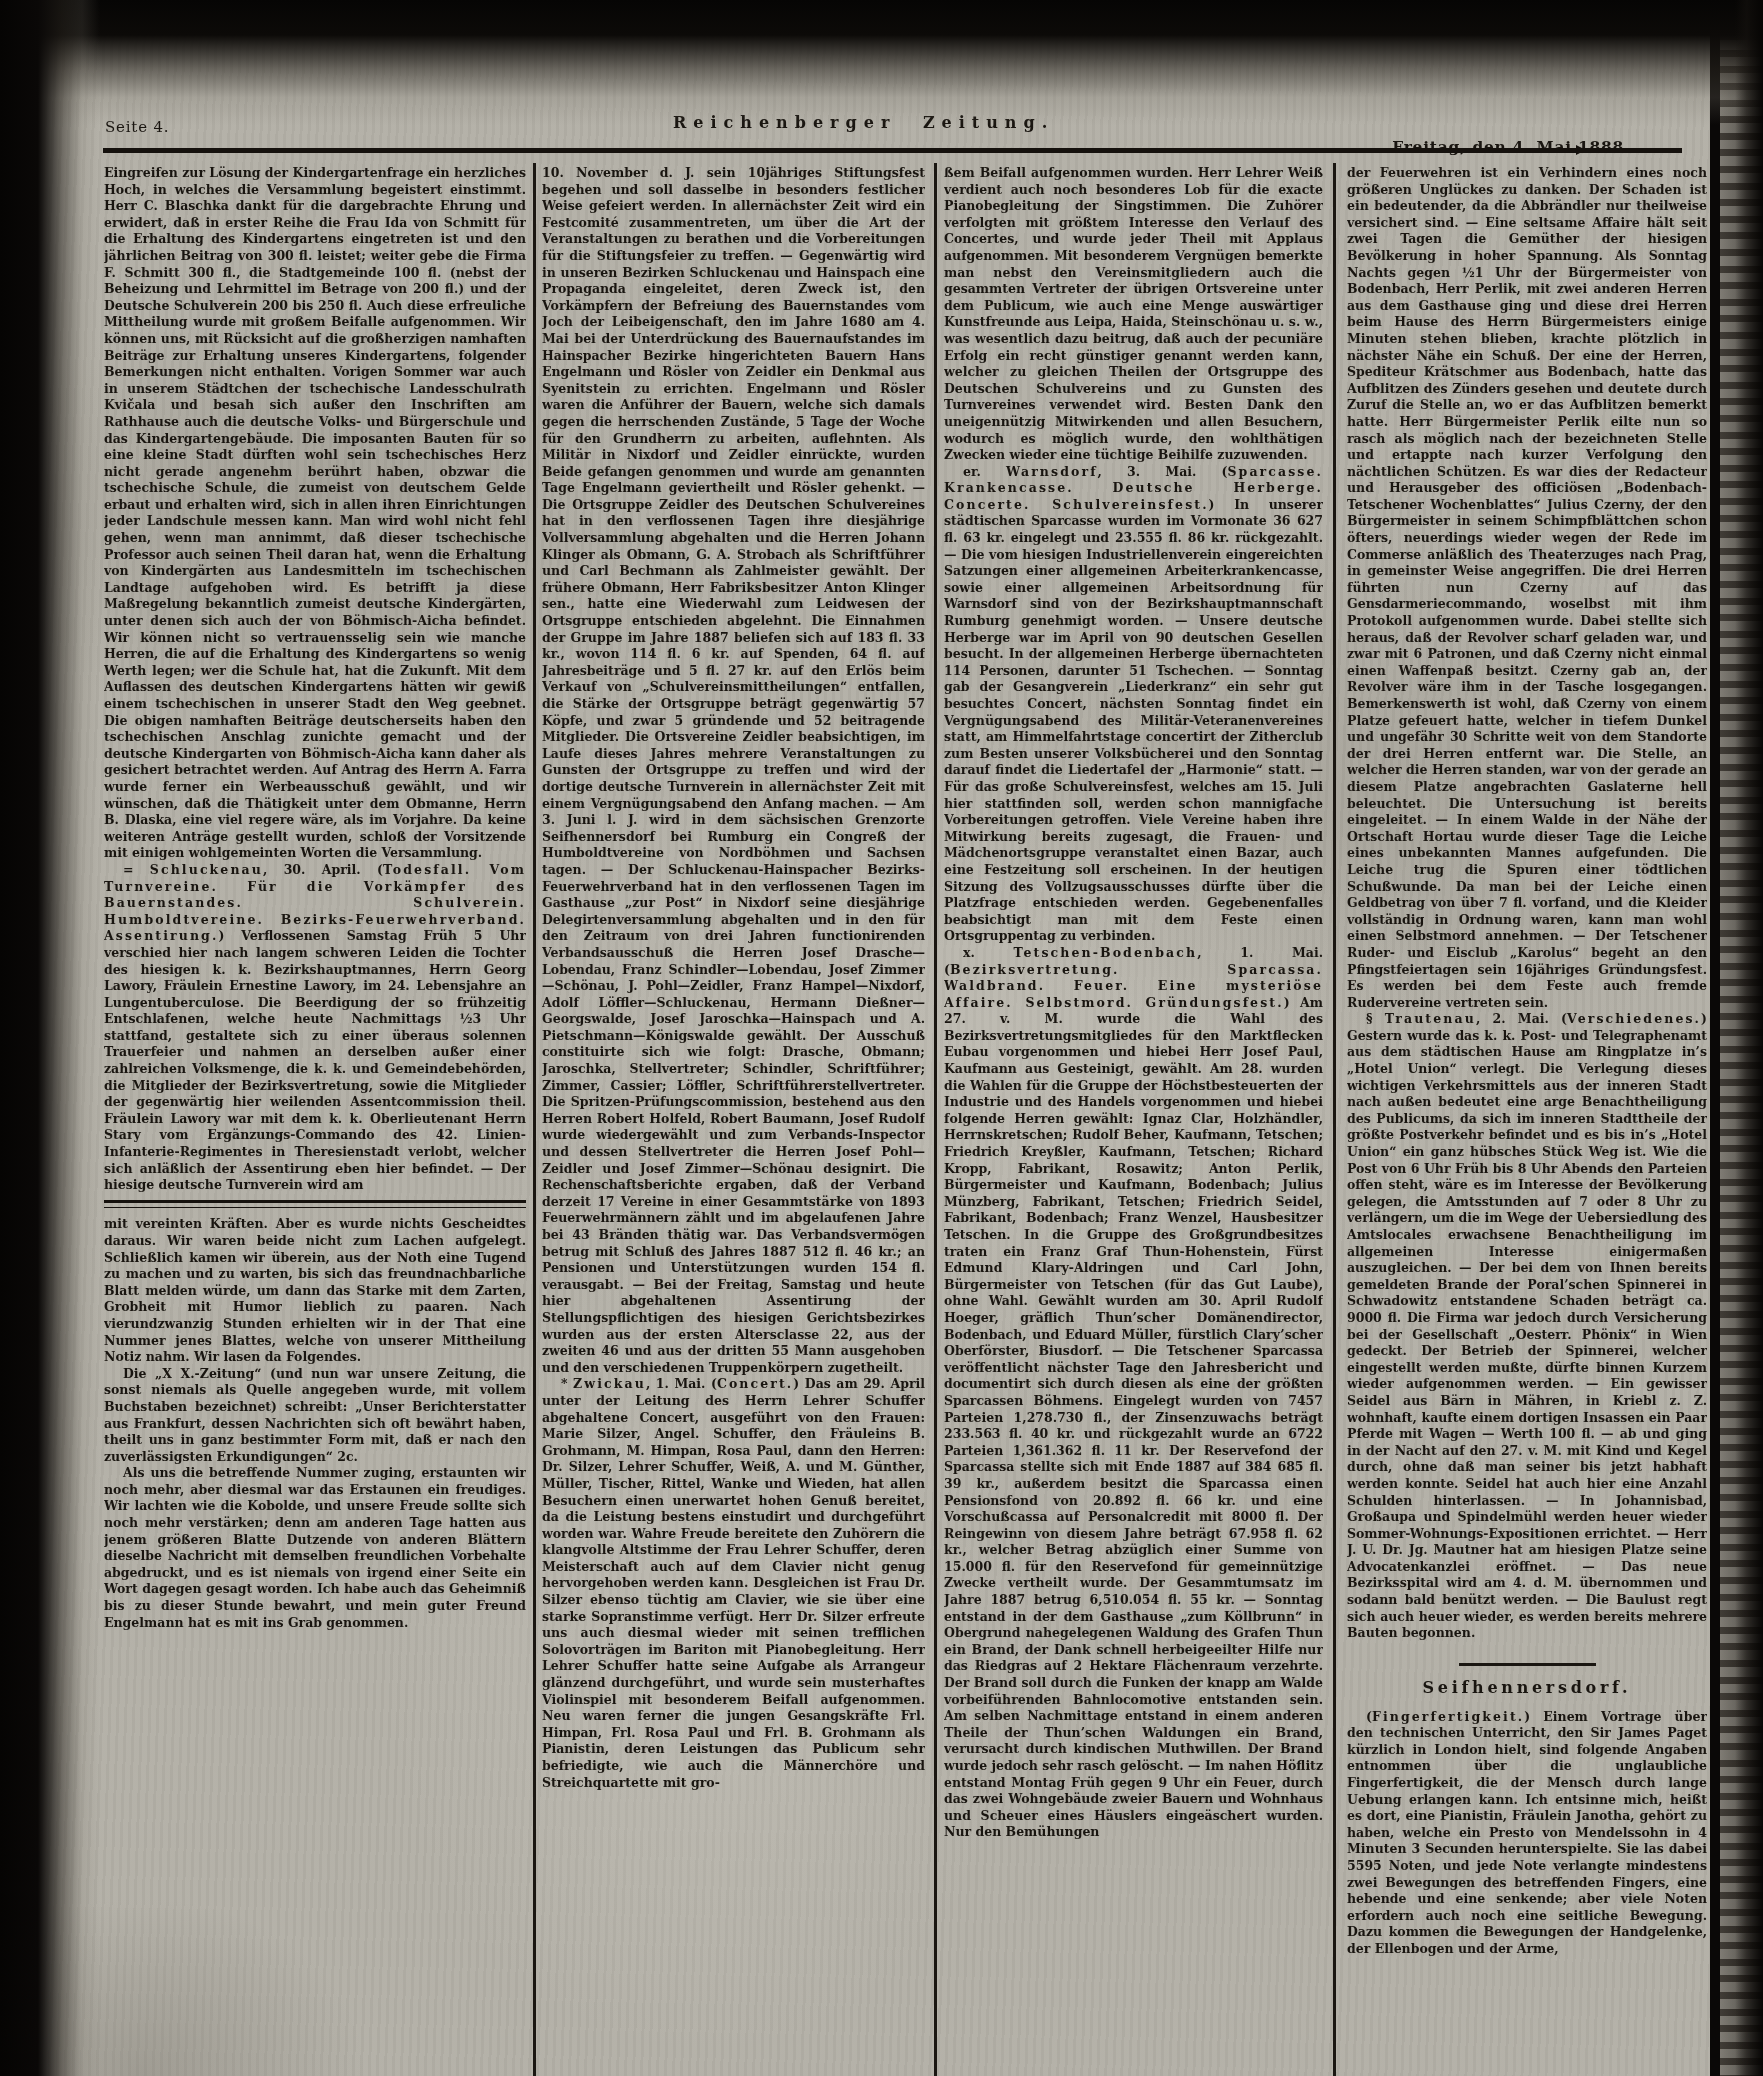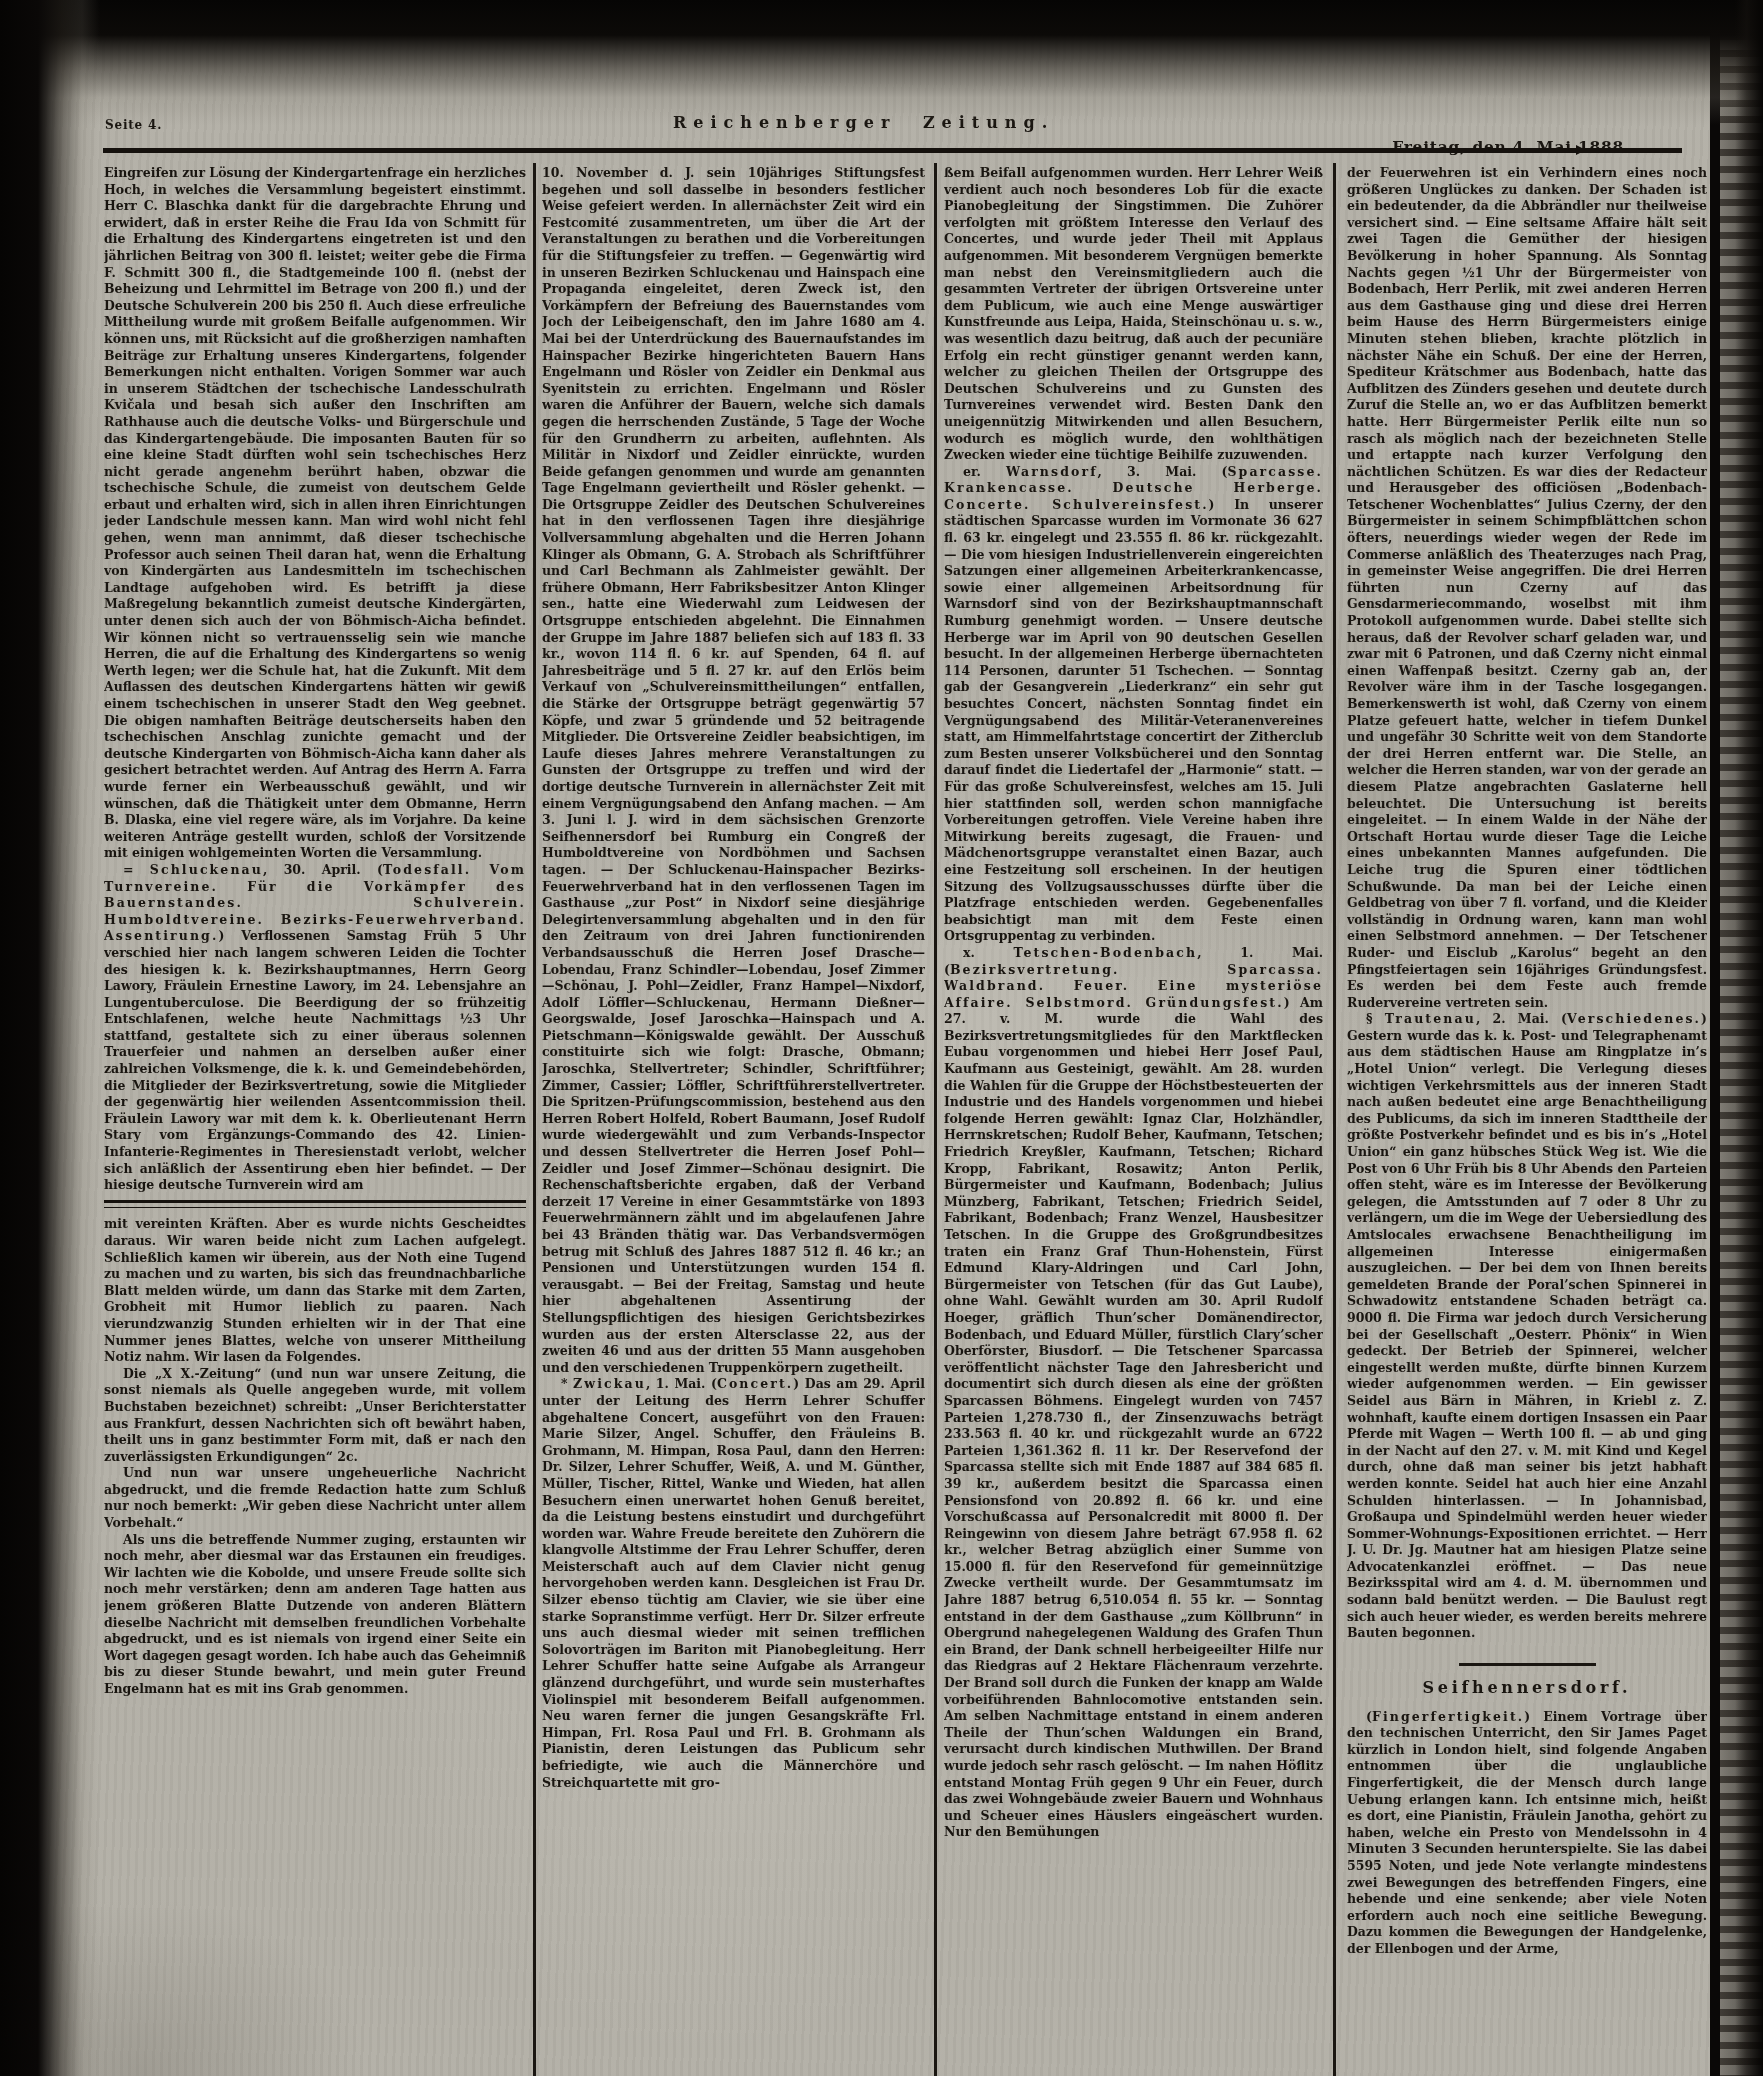--- a/index.html
+++ b/index.html
@@ -14,21 +14,21 @@
       radial-gradient(ellipse 748px 498px at 55% 45%, rgba(214,211,202,.30), transparent 70%),
       radial-gradient(ellipse 374px 291px at 8% 88%, rgba(110,106,97,.30), transparent 60%),
       repeating-linear-gradient(92deg, rgba(90,86,78,.06) 0 2.9px, rgba(205,202,193,.06) 2.9px 8px);}
   .vig-top{position:absolute;left:0;top:0;right:0;height:125px;pointer-events:none;
     background:linear-gradient(to bottom,#060504 0%,#0c0a08 28%,rgba(40,36,30,.55) 55%,rgba(120,116,106,.25) 78%,transparent 100%);}
   .vig-left{position:absolute;left:0;top:0;bottom:0;width:100px;pointer-events:none;
     background:linear-gradient(to right,#050403 0%,#0a0807 38%,rgba(40,36,30,.5) 62%,rgba(120,116,106,.2) 82%,transparent 100%);}
   .vig-right{position:absolute;right:0;top:0;bottom:0;width:29px;pointer-events:none;
     background:linear-gradient(to left,#050403 0%,rgba(20,17,14,.6) 60%,transparent 100%);}
   
-  .hdr-label{position:absolute;left:105px;top:118px;font-size:12px;font-weight:700;letter-spacing:0.8px;text-align:right;}
+  .hdr-label{position:absolute;left:105px;top:118px;font-size:15px;font-weight:400;letter-spacing:0.8px;text-align:right;}
   .hdr-title{position:absolute;left:673px;top:113px;width:473px;text-align:left;
     font-size:16px;font-weight:700;letter-spacing:7px;word-spacing:14px;}
   .hdr-date{position:absolute;left:1317px;top:118px;width:307px;text-align:right;
     font-size:15.4px;font-weight:700;letter-spacing:0.8px;margin-top:20px;}
   .hdr-rule{position:absolute;left:103px;top:148px;width:1579px;height:4.6px;background:#15110d;}
   .hdr-rule:after{content:"";position:absolute;right:91px;top:-2.9px;border:5.4px solid transparent;
     border-left:10.8px solid #15110d;}
   
   .col{position:absolute;top:165px;height:2149px;overflow:hidden;text-align:justify;
     font-size:12.5px;line-height:16.6px;font-weight:700;}
@@ -59,21 +59,20 @@
   <div class="hdr-title">Reichenberger Zeitung.</div>
   <div class="hdr-date">Freitag, den 4. Mai 1888</div>
   <div class="hdr-rule"></div>
 
   <div id="c0" class="col">
       <p class="para"><span>Eingreifen zur Lösung der Kindergartenfrage ein herzliches Hoch, in welches die Versammlung begeistert einstimmt. Herr C. Blaschka dankt für die dargebrachte Ehrung und erwidert, daß in erster Reihe die Frau Ida von Schmitt für die Erhaltung des Kindergartens eingetreten ist und den jährlichen Beitrag von 300 fl. leistet; weiter gebe die Firma F. Schmitt 300 fl., die Stadtgemeinde 100 fl. (nebst der Beheizung und Lehrmittel im Betrage von 200 fl.) und der Deutsche Schulverein 200 bis 250 fl. Auch diese erfreuliche Mittheilung wurde mit großem Beifalle aufgenommen. Wir können uns, mit Rücksicht auf die großherzigen namhaften Beiträge zur Erhaltung unseres Kindergartens, folgender Bemerkungen nicht enthalten. Vorigen Sommer war auch in unserem Städtchen der tschechische Landesschulrath Kvičala und besah sich außer den Inschriften am Rathhause auch die deutsche Volks- und Bürgerschule und das Kindergartengebäude. Die imposanten Bauten für so eine kleine Stadt dürften wohl sein tschechisches Herz nicht gerade angenehm berührt haben, obzwar die tschechische Schule, die zumeist von deutschem Gelde erbaut und erhalten wird, sich in allen ihren Einrichtungen jeder Landschule messen kann. Man wird wohl nicht fehl gehen, wenn man annimmt, daß dieser tschechische Professor auch seinen Theil daran hat, wenn die Erhaltung von Kindergärten aus Landesmitteln im tschechischen Landtage aufgehoben wird. Es betrifft ja diese Maßregelung bekanntlich zumeist deutsche Kindergärten, unter denen sich auch der von Böhmisch-Aicha befindet. Wir können nicht so vertrauensselig sein wie manche Herren, die auf die Erhaltung des Kindergartens so wenig Werth legen; wer die Schule hat, hat die Zukunft. Mit dem Auflassen des deutschen Kindergartens hätten wir gewiß einem tschechischen in unserer Stadt den Weg geebnet. Die obigen namhaften Beiträge deutscherseits haben den tschechischen Anschlag zunichte gemacht und der deutsche Kindergarten von Böhmisch-Aicha kann daher als gesichert betrachtet werden. Auf Antrag des Herrn A. Farra wurde ferner ein Werbeausschuß gewählt, und wir wünschen, daß die Thätigkeit unter dem Obmanne, Herrn B. Dlaska, eine viel regere wäre, als im Vorjahre. Da keine weiteren Anträge gestellt wurden, schloß der Vorsitzende mit einigen wohlgemeinten Worten die Versammlung.</span></p>
       <p class="para ind"><span>= </span><span class="sp">Schluckenau</span><span>, 30. April. (</span><span class="sp">Todesfall. Vom Turnvereine. Für die Vorkämpfer des Bauernstandes. Schulverein. Humboldtvereine. Bezirks-Feuerwehrverband. Assentirung.</span><span>) Verflossenen Samstag Früh 5 Uhr verschied hier nach langem schweren Leiden die Tochter des hiesigen k. k. Bezirkshauptmannes, Herrn Georg Lawory, Fräulein Ernestine Lawory, im 24. Lebensjahre an Lungentuberculose. Die Beerdigung der so frühzeitig Entschlafenen, welche heute Nachmittags ½3 Uhr stattfand, gestaltete sich zu einer überaus solennen Trauerfeier und nahmen an derselben außer einer zahlreichen Volksmenge, die k. k. und Gemeindebehörden, die Mitglieder der Bezirksvertretung, sowie die Mitglieder der gegenwärtig hier weilenden Assentcommission theil. Fräulein Lawory war mit dem k. k. Oberlieutenant Herrn Stary vom Ergänzungs-Commando des 42. Linien-Infanterie-Regimentes in Theresienstadt verlobt, welcher sich anläßlich der Assentirung eben hier befindet. — Der hiesige deutsche Turnverein wird am</span></p>
       <div class="feuille-rule"></div>
       <p class="para"><span>mit vereinten Kräften. Aber es wurde nichts Gescheidtes daraus. Wir waren beide nicht zum Lachen aufgelegt. Schließlich kamen wir überein, aus der Noth eine Tugend zu machen und zu warten, bis sich das freundnachbarliche Blatt melden würde, um dann das Starke mit dem Zarten, Grobheit mit Humor lieblich zu paaren. Nach vierundzwanzig Stunden erhielten wir in der That eine Nummer jenes Blattes, welche von unserer Mittheilung Notiz nahm. Wir lasen da Folgendes.</span></p>
       <p class="para ind"><span>Die „X X.-Zeitung“ (und nun war unsere Zeitung, die sonst niemals als Quelle angegeben wurde, mit vollem Buchstaben bezeichnet) schreibt: „Unser Berichterstatter aus Frankfurt, dessen Nachrichten sich oft bewährt haben, theilt uns in ganz bestimmter Form mit, daß er nach den zuverlässigsten Erkundigungen“ 2c.</span></p>
-      <p class="para ind"><span>Und nun war unsere ungeheuerliche Nachricht abgedruckt, und die fremde Redaction hatte zum Schluß nur noch bemerkt: „Wir geben diese Nachricht unter allem Vorbehalt.“</span></p>
       <p class="para ind"><span>Als uns die betreffende Nummer zuging, erstaunten wir noch mehr, aber diesmal war das Erstaunen ein freudiges. Wir lachten wie die Kobolde, und unsere Freude sollte sich noch mehr verstärken; denn am anderen Tage hatten aus jenem größeren Blatte Dutzende von anderen Blättern dieselbe Nachricht mit demselben freundlichen Vorbehalte abgedruckt, und es ist niemals von irgend einer Seite ein Wort dagegen gesagt worden. Ich habe auch das Geheimniß bis zu dieser Stunde bewahrt, und mein guter Freund Engelmann hat es mit ins Grab genommen.</span></p>
     </div>
   <div id="vr0" class="vrule"></div>
   <div id="c1" class="col">
       <p class="para"><span>10. November d. J. sein 10jähriges Stiftungsfest begehen und soll dasselbe in besonders festlicher Weise gefeiert werden. In allernächster Zeit wird ein Festcomité zusammentreten, um über die Art der Veranstaltungen zu berathen und die Vorbereitungen für die Stiftungsfeier zu treffen. — Gegenwärtig wird in unseren Bezirken Schluckenau und Hainspach eine Propaganda eingeleitet, deren Zweck ist, den Vorkämpfern der Befreiung des Bauernstandes vom Joch der Leibeigenschaft, den im Jahre 1680 am 4. Mai bei der Unterdrückung des Bauernaufstandes im Hainspacher Bezirke hingerichteten Bauern Hans Engelmann und Rösler von Zeidler ein Denkmal aus Syenitstein zu errichten. Engelmann und Rösler waren die Anführer der Bauern, welche sich damals gegen die herrschenden Zustände, 5 Tage der Woche für den Grundherrn zu arbeiten, auflehnten. Als Militär in Nixdorf und Zeidler einrückte, wurden Beide gefangen genommen und wurde am genannten Tage Engelmann geviertheilt und Rösler gehenkt. — Die Ortsgruppe Zeidler des Deutschen Schulvereines hat in den verflossenen Tagen ihre diesjährige Vollversammlung abgehalten und die Herren Johann Klinger als Obmann, G. A. Strobach als Schriftführer und Carl Bechmann als Zahlmeister gewählt. Der frühere Obmann, Herr Fabriksbesitzer Anton Klinger sen., hatte eine Wiederwahl zum Leidwesen der Ortsgruppe entschieden abgelehnt. Die Einnahmen der Gruppe im Jahre 1887 beliefen sich auf 183 fl. 33 kr., wovon 114 fl. 6 kr. auf Spenden, 64 fl. auf Jahresbeiträge und 5 fl. 27 kr. auf den Erlös beim Verkauf von „Schulvereinsmittheilungen“ entfallen, die Stärke der Ortsgruppe beträgt gegenwärtig 57 Köpfe, und zwar 5 gründende und 52 beitragende Mitglieder. Die Ortsvereine Zeidler beabsichtigen, im Laufe dieses Jahres mehrere Veranstaltungen zu Gunsten der Ortsgruppe zu treffen und wird der dortige deutsche Turnverein in allernächster Zeit mit einem Vergnügungsabend den Anfang machen. — Am 3. Juni l. J. wird in dem sächsischen Grenzorte Seifhennersdorf bei Rumburg ein Congreß der Humboldtvereine von Nordböhmen und Sachsen tagen. — Der Schluckenau-Hainspacher Bezirks-Feuerwehrverband hat in den verflossenen Tagen im Gasthause „zur Post“ in Nixdorf seine diesjährige Delegirtenversammlung abgehalten und in den für den Zeitraum von drei Jahren functionirenden Verbandsausschuß die Herren Josef Drasche—Lobendau, Franz Schindler—Lobendau, Josef Zimmer—Schönau, J. Pohl—Zeidler, Franz Hampel—Nixdorf, Adolf Löffler—Schluckenau, Hermann Dießner—Georgswalde, Josef Jaroschka—Hainspach und A. Pietschmann—Königswalde gewählt. Der Ausschuß constituirte sich wie folgt: Drasche, Obmann; Jaroschka, Stellvertreter; Schindler, Schriftführer; Zimmer, Cassier; Löffler, Schriftführerstellvertreter. Die Spritzen-Prüfungscommission, bestehend aus den Herren Robert Holfeld, Robert Baumann, Josef Rudolf wurde wiedergewählt und zum Verbands-Inspector und dessen Stellvertreter die Herren Josef Pohl—Zeidler und Josef Zimmer—Schönau designirt. Die Rechenschaftsberichte ergaben, daß der Verband derzeit 17 Vereine in einer Gesammtstärke von 1893 Feuerwehrmännern zählt und im abgelaufenen Jahre bei 43 Bränden thätig war. Das Verbandsvermögen betrug mit Schluß des Jahres 1887 512 fl. 46 kr.; an Pensionen und Unterstützungen wurden 154 fl. verausgabt. — Bei der Freitag, Samstag und heute hier abgehaltenen Assentirung der Stellungspflichtigen des hiesigen Gerichtsbezirkes wurden aus der ersten Altersclasse 22, aus der zweiten 46 und aus der dritten 55 Mann ausgehoben und den verschiedenen Truppenkörpern zugetheilt.</span></p>
       <p class="para ind"><span>* </span><span class="sp">Zwickau</span><span>, 1. Mai. (</span><span class="sp">Concert.</span><span>) Das am 29. April unter der Leitung des Herrn Lehrer Schuffer abgehaltene Concert, ausgeführt von den Frauen: Marie Silzer, Angel. Schuffer, den Fräuleins B. Grohmann, M. Himpan, Rosa Paul, dann den Herren: Dr. Silzer, Lehrer Schuffer, Weiß, A. und M. Günther, Müller, Tischer, Rittel, Wanke und Wieden, hat allen Besuchern einen unerwartet hohen Genuß bereitet, da die Leistung bestens einstudirt und durchgeführt worden war. Wahre Freude bereitete den Zuhörern die klangvolle Altstimme der Frau Lehrer Schuffer, deren Meisterschaft auch auf dem Clavier nicht genug hervorgehoben werden kann. Desgleichen ist Frau Dr. Silzer ebenso tüchtig am Clavier, wie sie über eine starke Sopranstimme verfügt. Herr Dr. Silzer erfreute uns auch diesmal wieder mit seinen trefflichen Solovorträgen im Bariton mit Pianobegleitung. Herr Lehrer Schuffer hatte seine Aufgabe als Arrangeur glänzend durchgeführt, und wurde sein musterhaftes Violinspiel mit besonderem Beifall aufgenommen. Neu waren ferner die jungen Gesangskräfte Frl. Himpan, Frl. Rosa Paul und Frl. B. Grohmann als Pianistin, deren Leistungen das Publicum sehr befriedigte, wie auch die Männerchöre und Streichquartette mit gro-</span></p>
     </div>
   <div id="vr1" class="vrule"></div>
   <div id="c2" class="col">
       <p class="para"><span>ßem Beifall aufgenommen wurden. Herr Lehrer Weiß verdient auch noch besonderes Lob für die exacte Pianobegleitung der Singstimmen. Die Zuhörer verfolgten mit größtem Interesse den Verlauf des Concertes, und wurde jeder Theil mit Applaus aufgenommen. Mit besonderem Vergnügen bemerkte man nebst den Vereinsmitgliedern auch die gesammten Vertreter der übrigen Ortsvereine unter dem Publicum, wie auch eine Menge auswärtiger Kunstfreunde aus Leipa, Haida, Steinschönau u. s. w., was wesentlich dazu beitrug, daß auch der pecuniäre Erfolg ein recht günstiger genannt werden kann, welcher zu gleichen Theilen der Ortsgruppe des Deutschen Schulvereins und zu Gunsten des Turnvereines verwendet wird. Besten Dank den uneigennützig Mitwirkenden und allen Besuchern, wodurch es möglich wurde, den wohlthätigen Zwecken wieder eine tüchtige Beihilfe zuzuwenden.</span></p>

